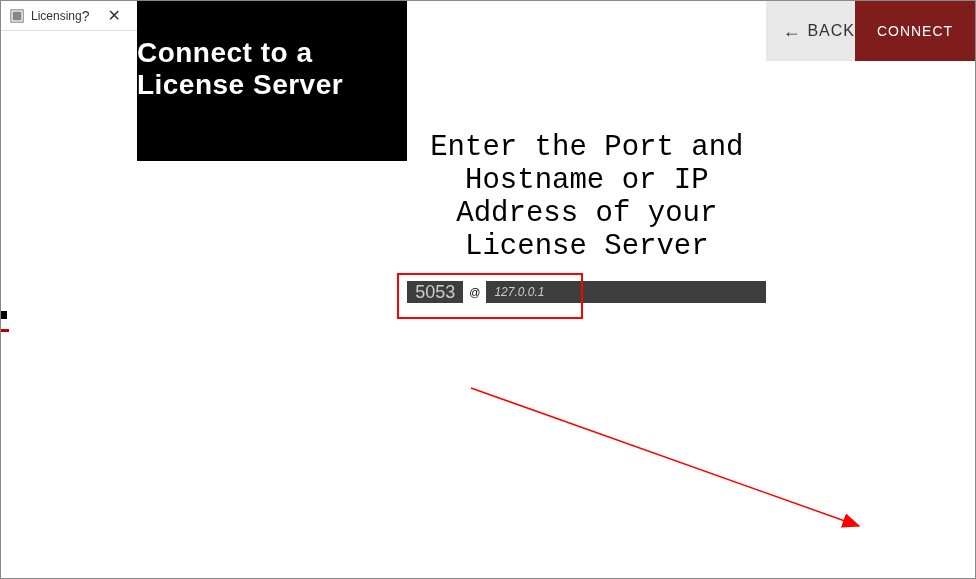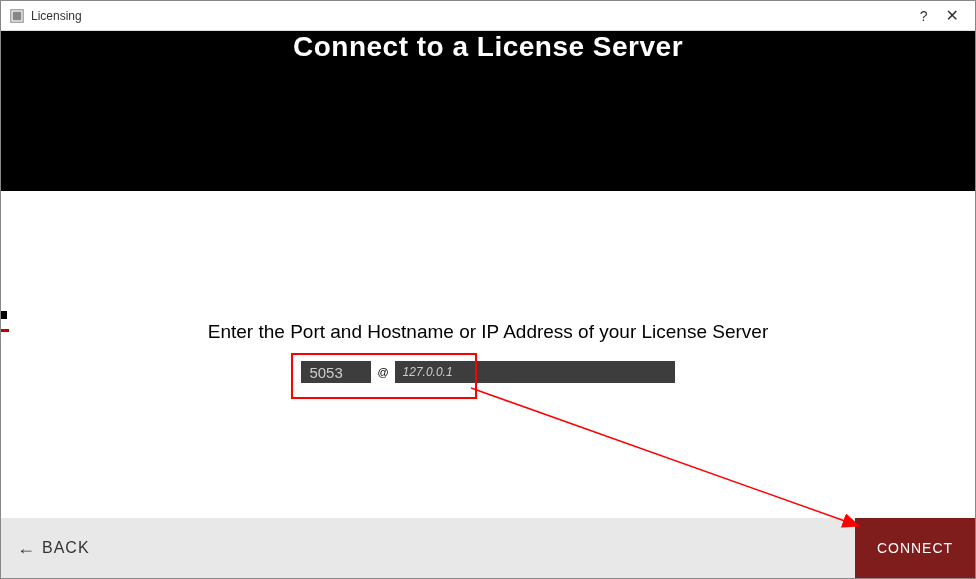--- a/index.html
+++ b/index.html
@@ -16,21 +16,21 @@
       overflow: hidden;
       position: relative;
     }
     
     .window {
       width: 100%;
       height: 100%;
       background: #ffffff;
       border: 1px solid #888;
       display: flex;
-      flex-direction: column;
+      flex-direction: row;
       position: relative;
     }
     
     .title-bar {
       height: 30px;
       background: #ffffff;
       display: flex;
       align-items: center;
       padding: 0 8px;
       border-bottom: 1px solid #e0e0e0;
@@ -71,21 +71,21 @@
     }
     
     .title-btn-close {
       font-size: 16px;
     }
     
     .header-black {
       background: #000000;
       height: 160px;
       display: flex;
-      align-items: flex-start;
+      align-items: center;
       justify-content: center;
       padding-bottom: 25px;
     }
     
     .header-title {
       color: #ffffff;
       font-size: 28px;
       font-weight: bold;
       letter-spacing: 0.5px;
     }
@@ -94,25 +94,26 @@
       flex: 1;
       background: #ffffff;
       display: flex;
       flex-direction: column;
       align-items: center;
       padding-top: 130px;
       position: relative;
     }
     
     .instruction {
-      font-size: 19px;
+      font-size: 29px;
       color: #000;
       font-weight: 400;
       margin-bottom: 18px;
-      text-align: right;
+      text-align: center;
+      font-family: Liberation Mono, monospace;
     }
     
     .input-row {
       display: flex;
       align-items: center;
       gap: 6px;
       position: relative;
     }
     
     .highlight-box {
@@ -123,22 +124,22 @@
       width: 186px;
       height: 46px;
       pointer-events: none;
     }
     
     .port-input {
       background: #3d3d3d;
       color: #cccccc;
       border: none;
       padding: 4px 8px;
-      font-size: 15px;
-      width: 70px;
+      font-size: 18px;
+      width: 56px;
       height: 22px;
       font-family: Arial, sans-serif;
     }
     
     .at-symbol {
       color: #000;
       font-size: 11px;
     }
     
     .host-input {

